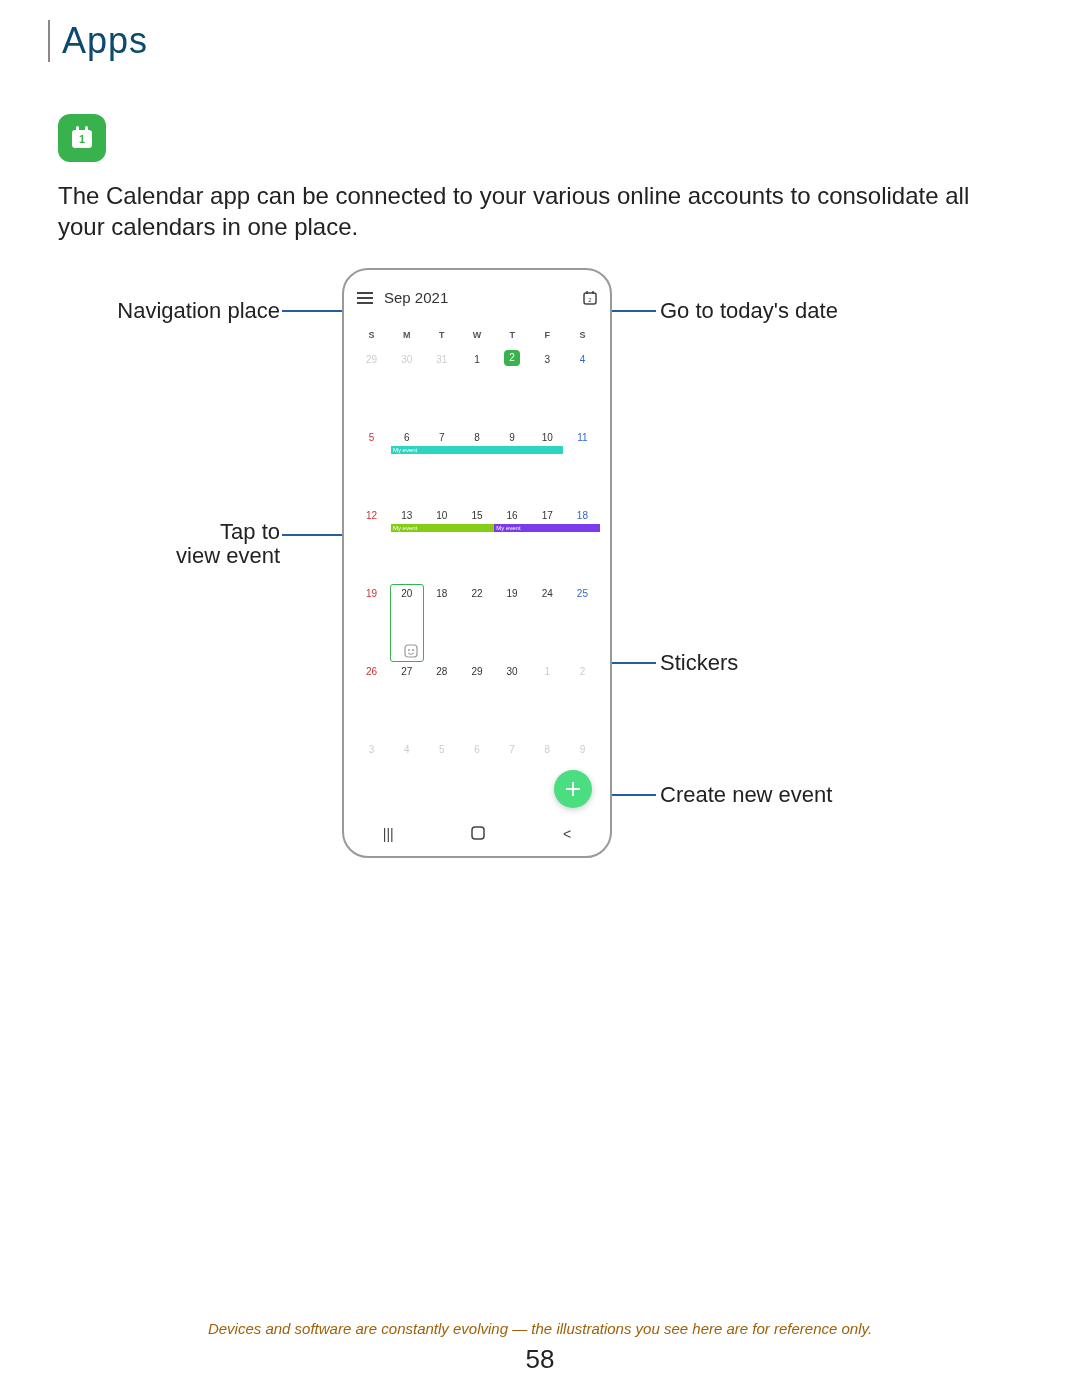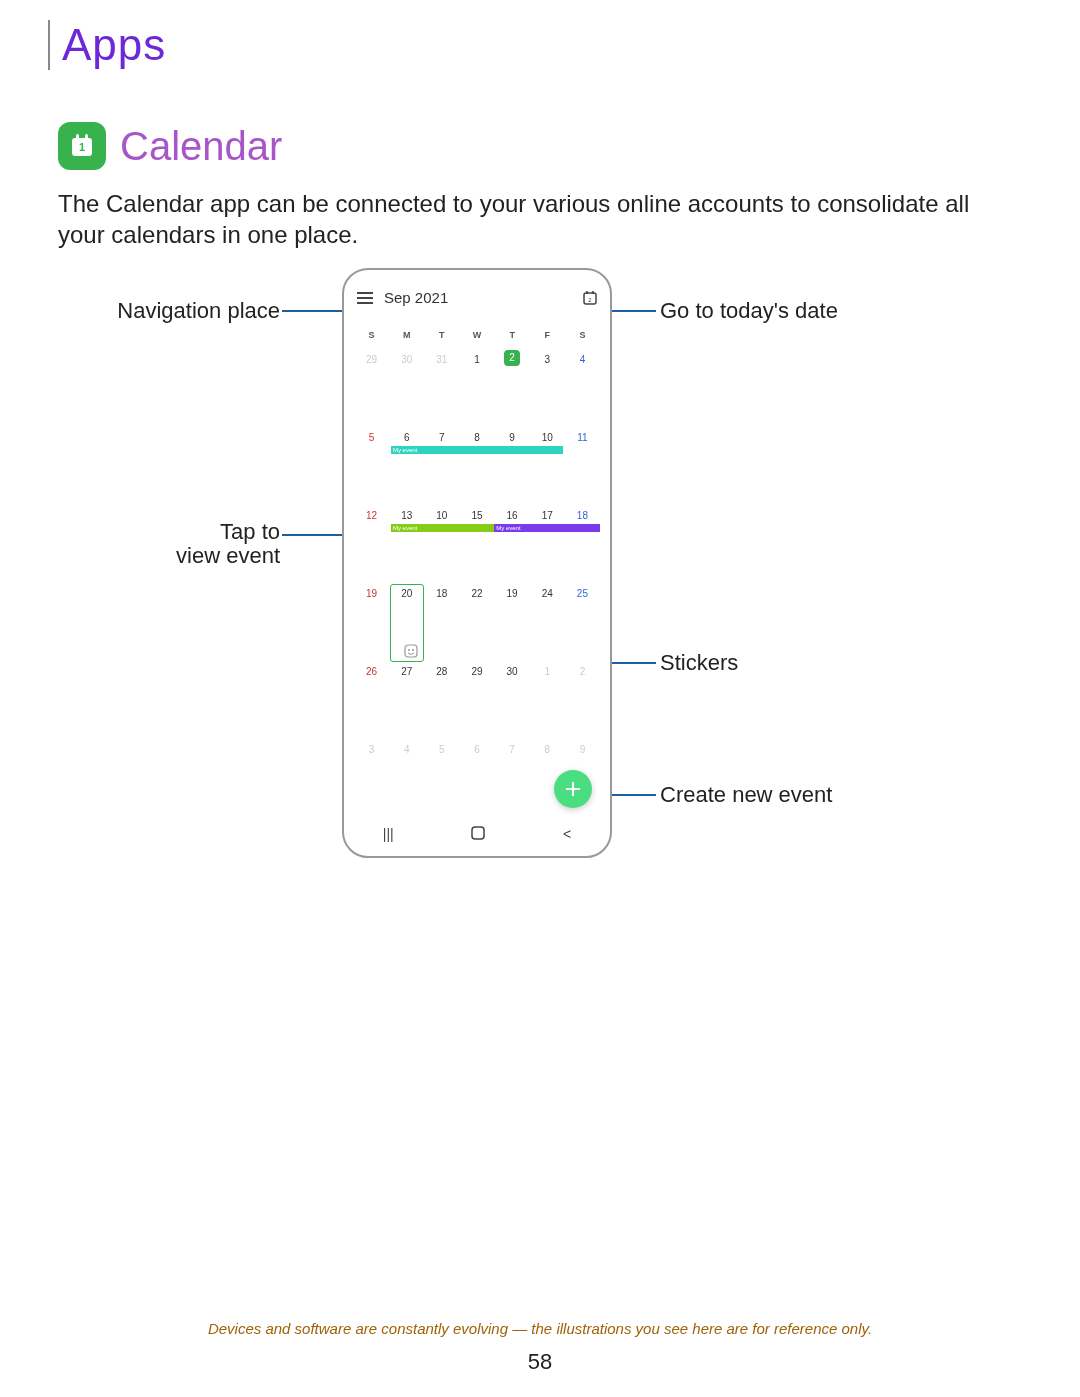--- a/index.html
+++ b/index.html
@@ -12,22 +12,22 @@
     color: #333;
   }
   .header-section {
     padding: 20px 0 0 48px;
   }
   .header-bar {
     border-left: 2px solid #888;
     padding-left: 12px;
   }
   .section-title {
-    font-size: 44px;
-    color: #6d28d9;
+    font-size: 36px;
+    color: #0c4a6e;
     font-weight: 400;
     letter-spacing: 1px;
   }
   .app-heading {
     display: flex;
     align-items: center;
     margin: 52px 0 0 58px;
   }
   .app-icon {
     width: 48px;
@@ -195,21 +195,21 @@
     text-align: center;
     font-size: 15px;
     font-style: italic;
     color: #a16207;
   }
   .page-num {
     position: absolute;
     bottom: 22px;
     width: 100%;
     text-align: center;
-    font-size: 22px;
+    font-size: 26px;
     color: #222;
   }
 </style>
 </head>
 <body>
 
 <div class="header-section">
   <div class="header-bar">
     <div class="section-title">Apps</div>
   </div>
@@ -217,21 +217,20 @@
 
 <div class="app-heading">
   <div class="app-icon">
     <svg width="28" height="28" viewBox="0 0 28 28">
       <rect x="4" y="6" width="20" height="18" rx="3" fill="#fff"></rect>
       <rect x="8" y="2" width="3" height="6" rx="1.5" fill="#fff"></rect>
       <rect x="17" y="2" width="3" height="6" rx="1.5" fill="#fff"></rect>
       <text x="14" y="19" text-anchor="middle" font-size="11" font-weight="700" fill="#37b24d">1</text>
     </svg>
   </div>
-  <div class="app-name">Calendar</div>
 </div>
 
 <div class="body-text">The Calendar app can be connected to your various online accounts to consolidate all your calendars in one place.</div>
 
 <div class="figure">
 
   <div class="callout left" style="left:0; top:30px; width:280px;">Navigation place</div>
   <div class="callout-line" style="left:282px; top:42px; width:74px;"></div>
 
   <div class="callout left" style="left:0; top:252px; width:280px; white-space:pre-line; line-height:1.1;">Tap to

